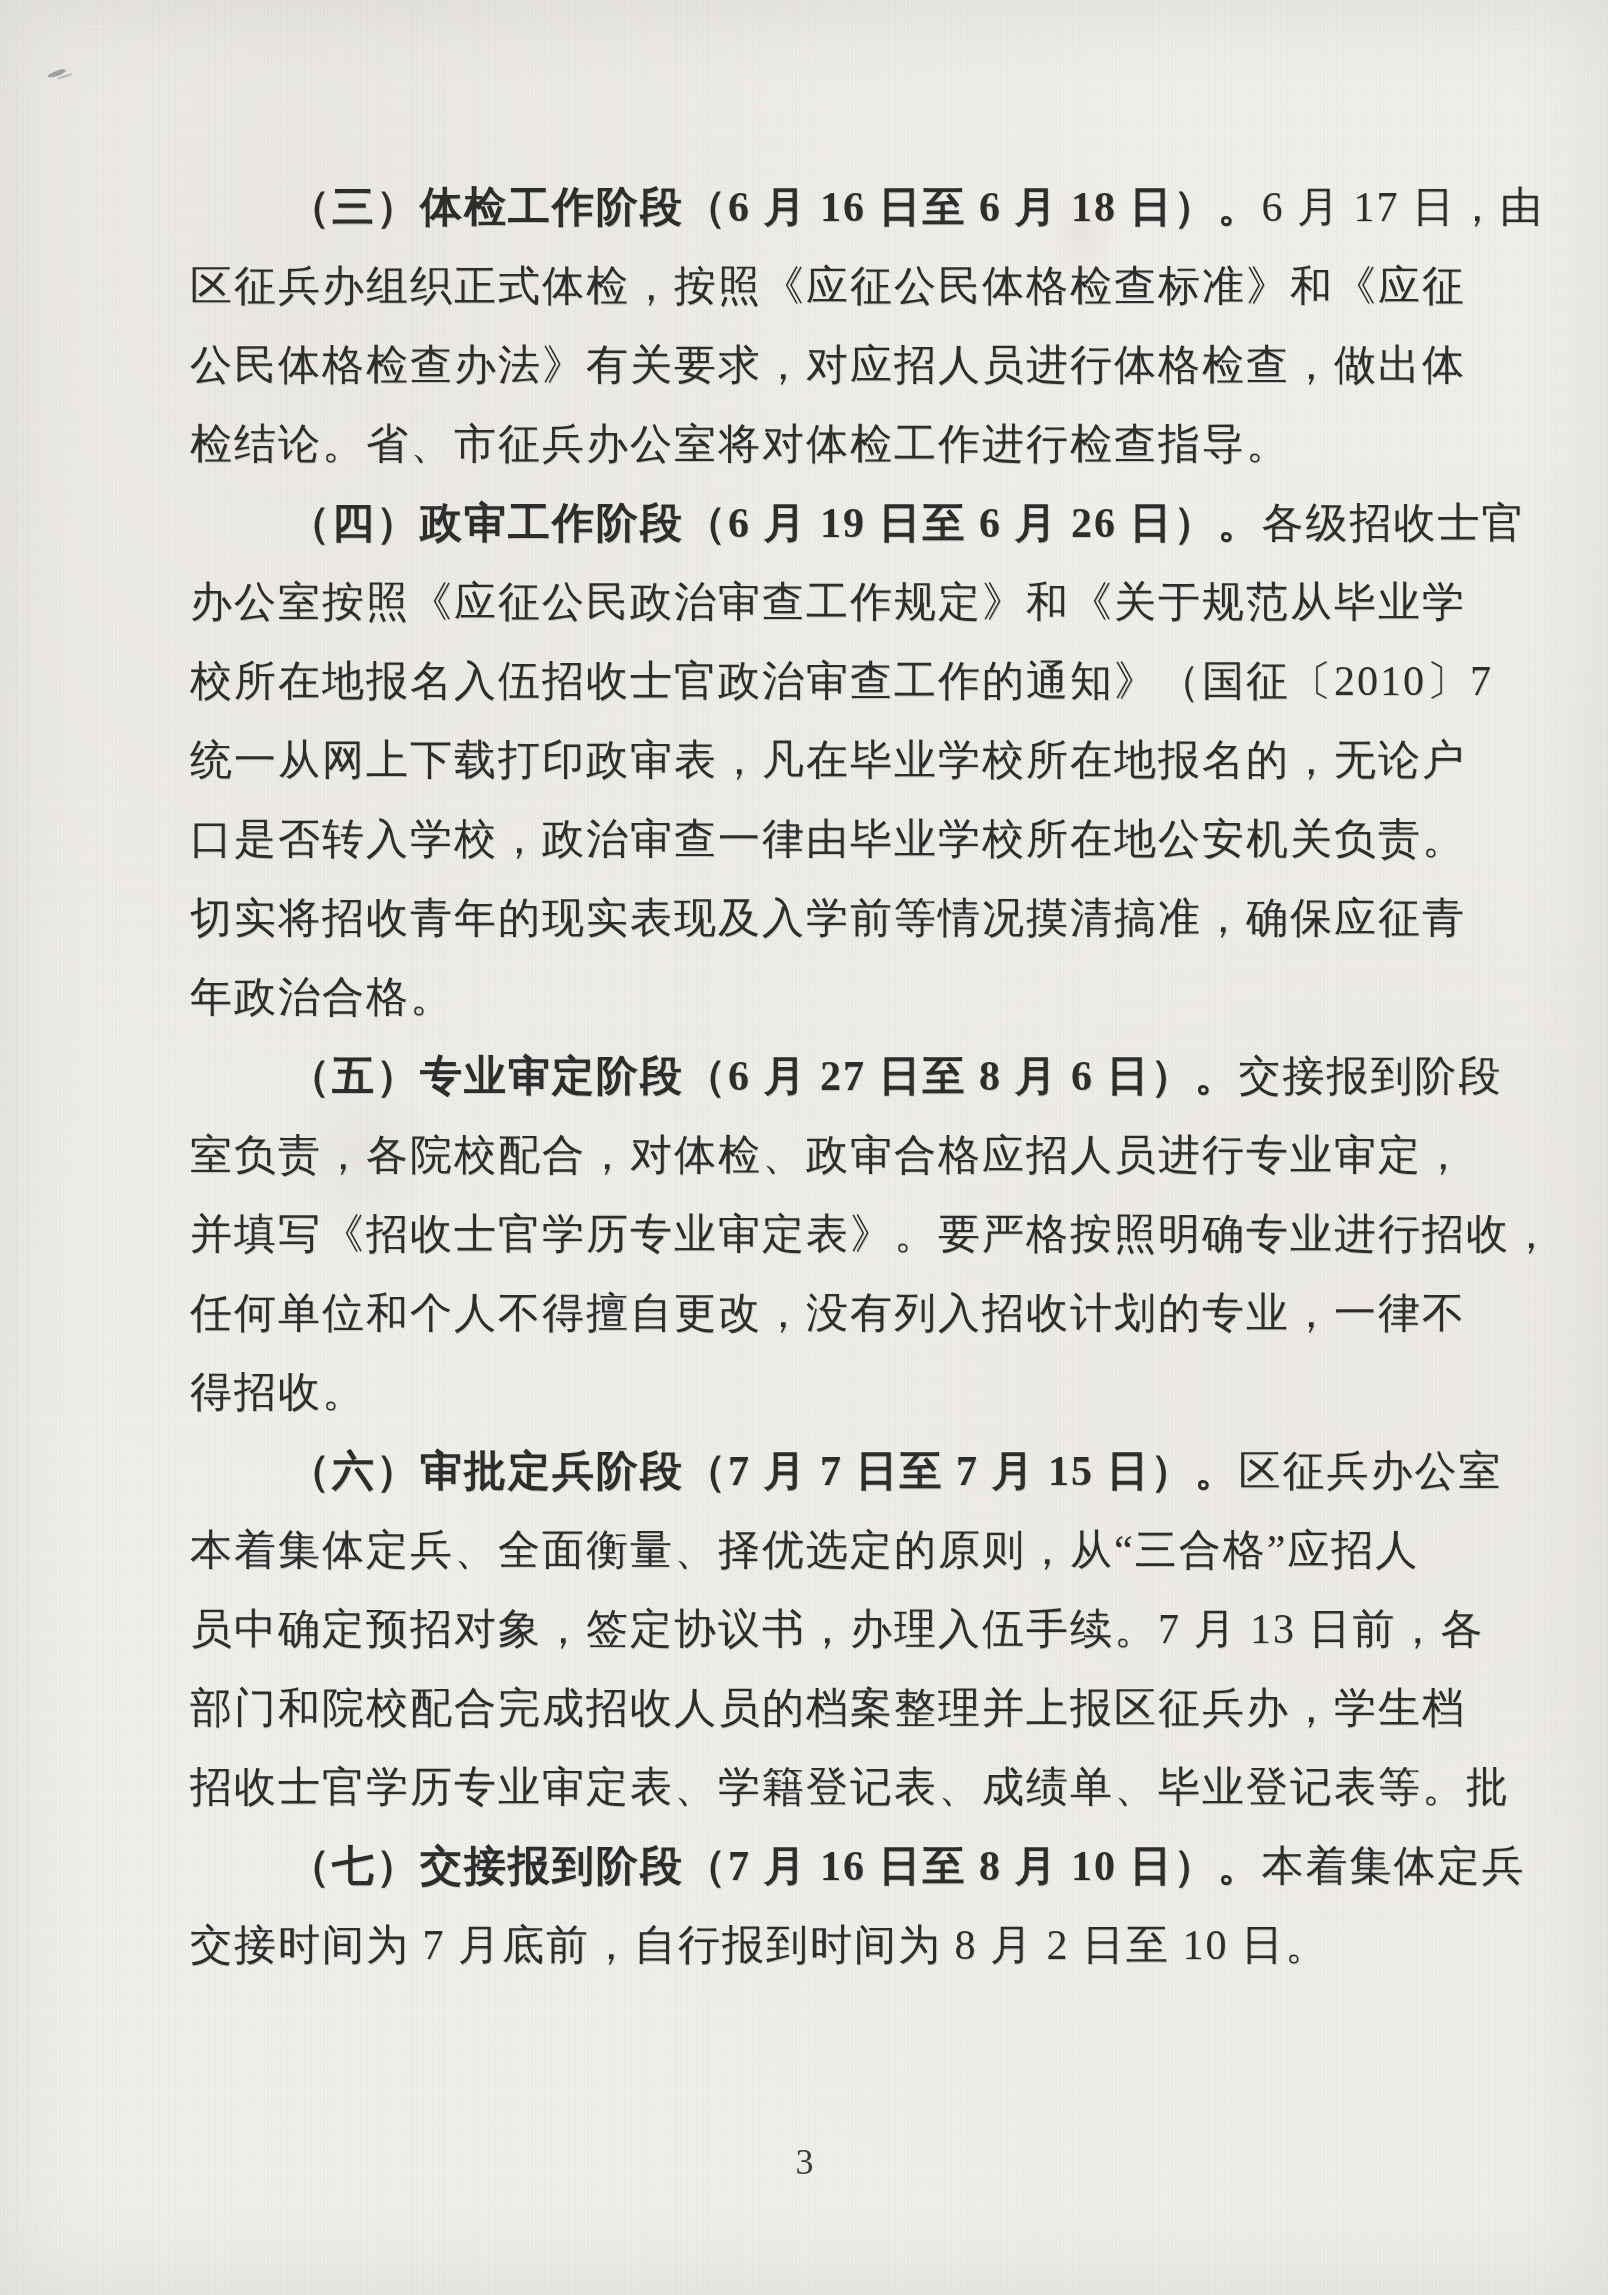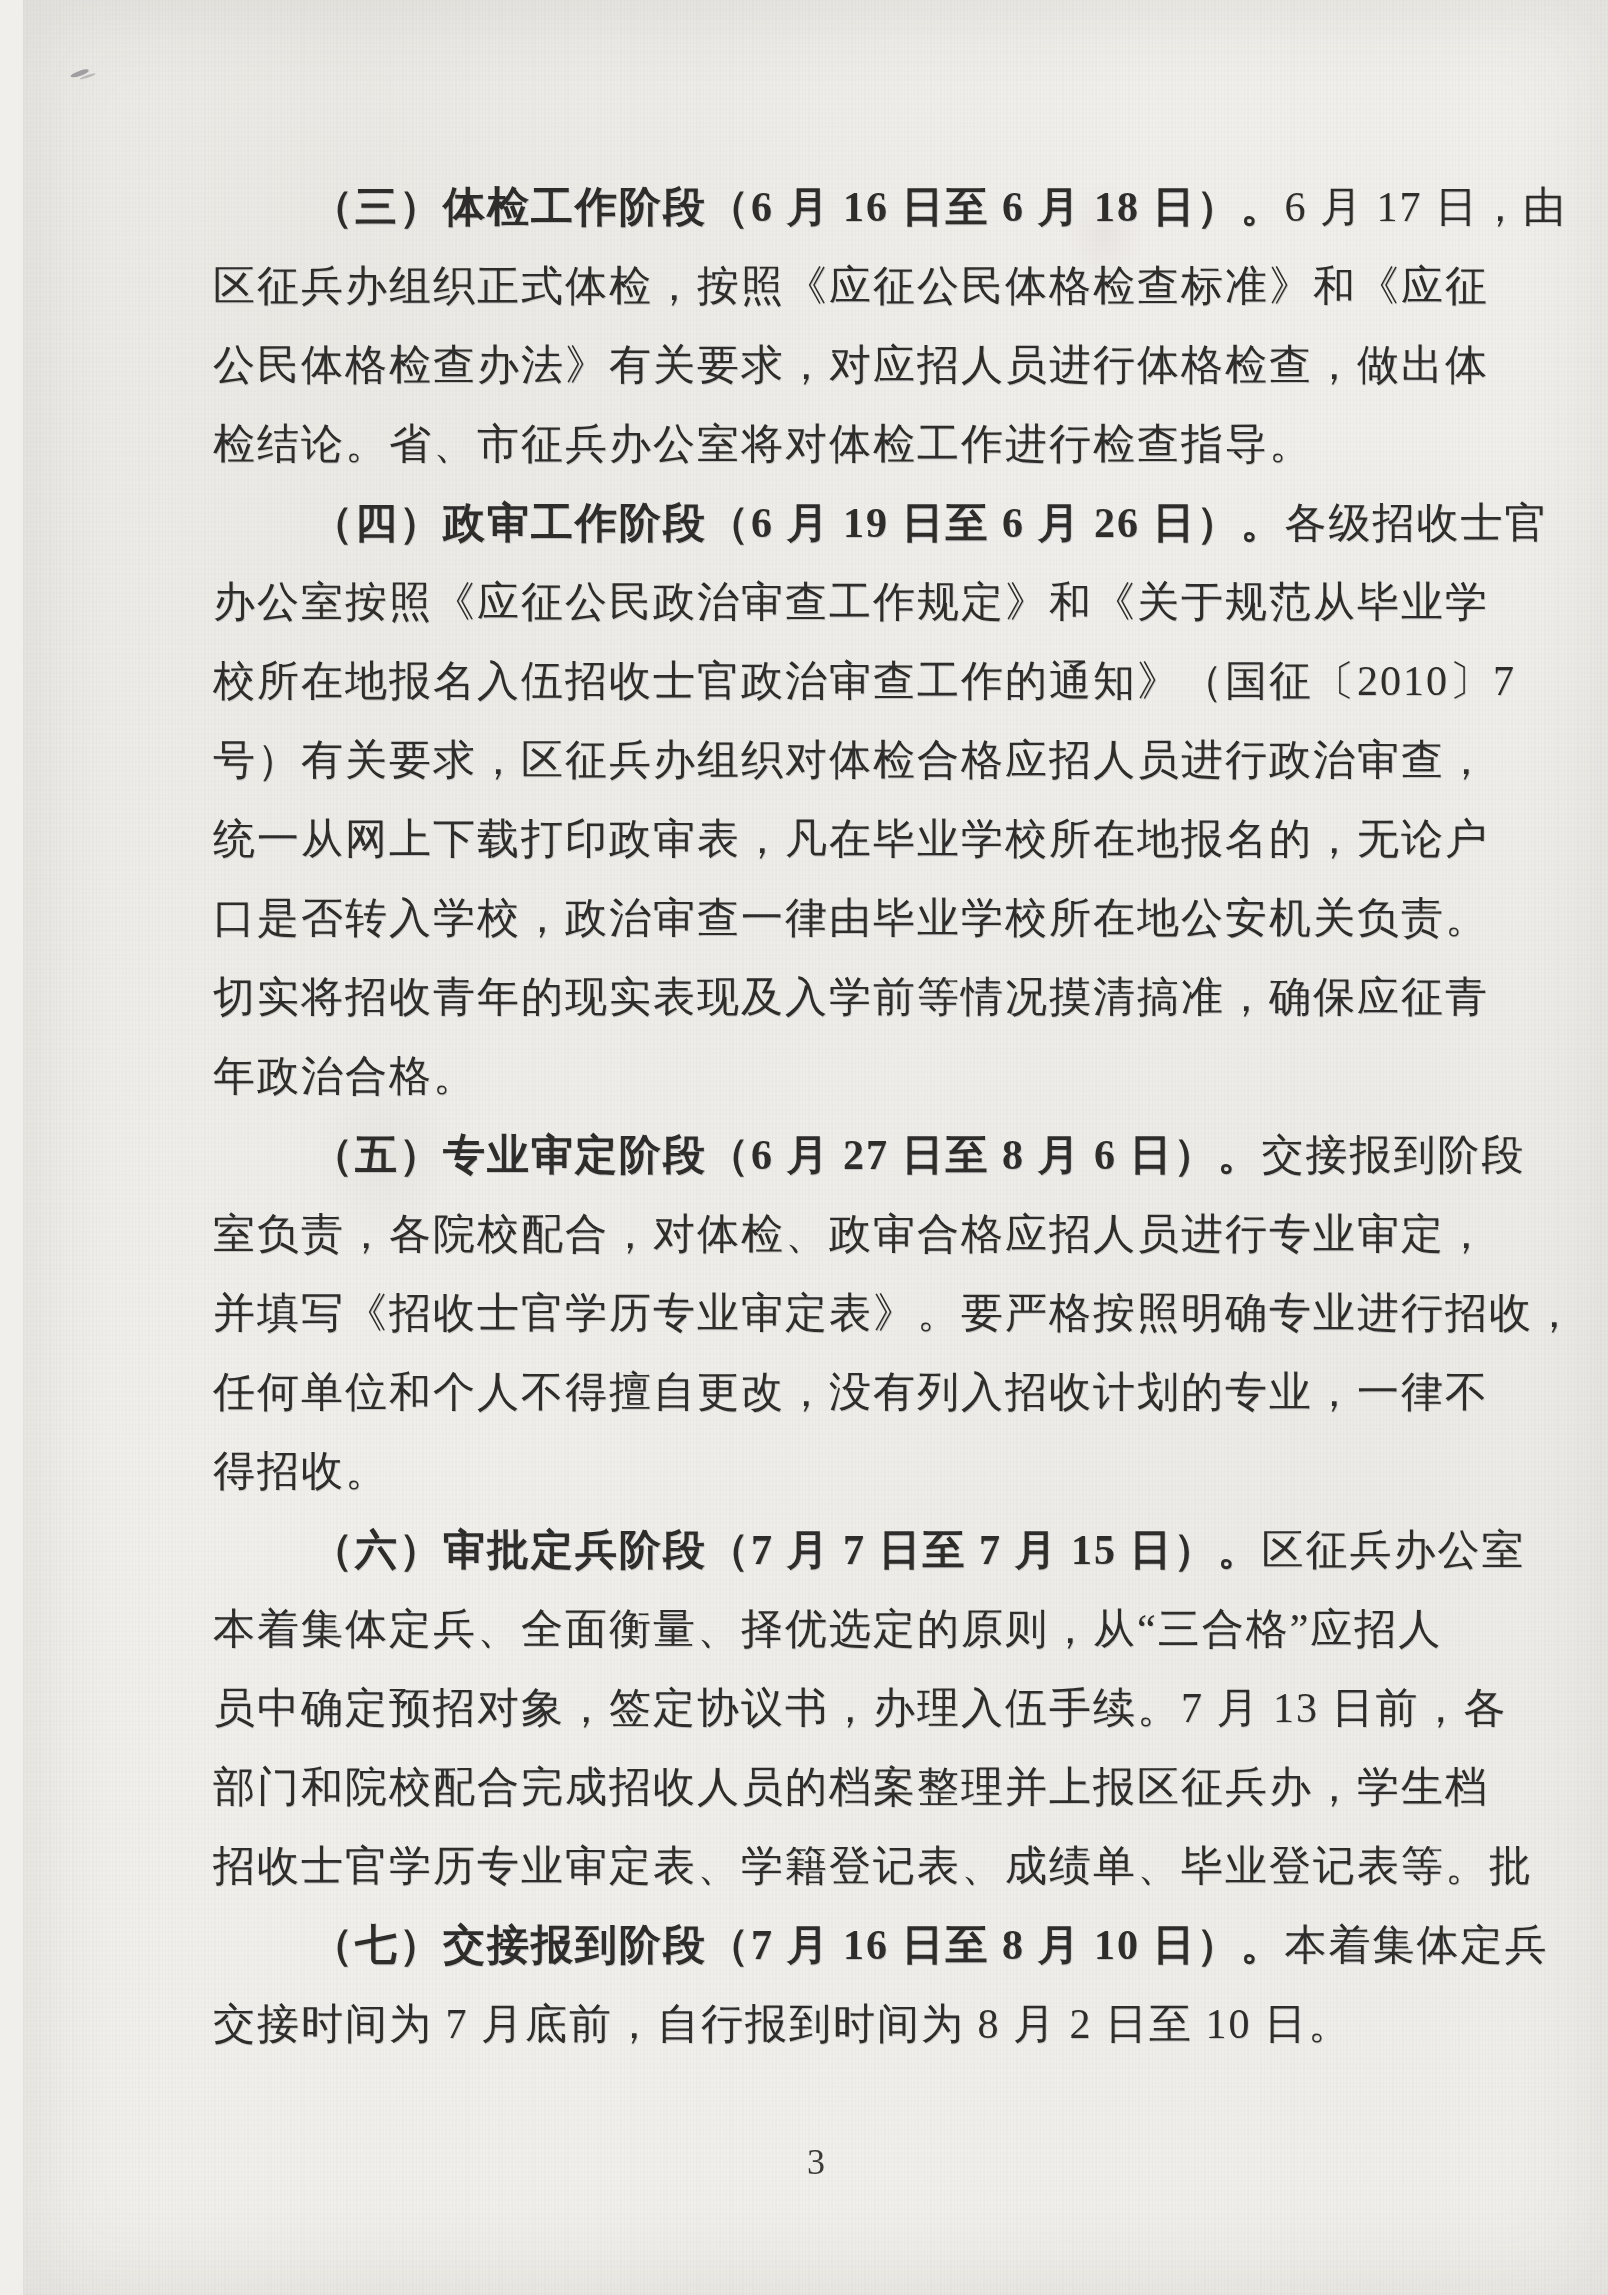--- a/index.html
+++ b/index.html
@@ -11,21 +11,20 @@
     height: 2295px;
     position: relative;
     background: #f1efeb;
     font-family: "Liberation Serif", "DejaVu Serif", serif;
     overflow: hidden;
   }
   .page {
     position: absolute;
     inset: 0;
     box-shadow: inset 0 0 94px rgba(70, 68, 60, 0.10);
-    margin-left: 23px;
   }
   
   .noise {
     position: absolute;
     inset: 0;
     pointer-events: none;
     background-image:
       repeating-linear-gradient(90deg,
         rgba(0,0,0,0.014) 0px, rgba(0,0,0,0.014) 1.3px,
         rgba(255,255,255,0.016) 1.3px, rgba(255,255,255,0.016) 3.3px),
@@ -98,21 +97,20 @@
   <div class="speck s2"></div>
   <div class="speck s3"></div>
   <div class="text-block">
       <div class="line indent"><span class="bold">（三）体检工作阶段（6 月 16 日至 6 月 18 日）。</span><span>6 月 17 日，由</span></div>
       <div class="line"><span>区征兵办组织正式体检，按照《应征公民体格检查标准》和《应征</span></div>
       <div class="line"><span>公民体格检查办法》有关要求，对应招人员进行体格检查，做出体</span></div>
       <div class="line"><span>检结论。省、市征兵办公室将对体检工作进行检查指导。</span></div>
       <div class="line indent"><span class="bold">（四）政审工作阶段（6 月 19 日至 6 月 26 日）。</span><span>各级招收士官</span></div>
       <div class="line"><span>办公室按照《应征公民政治审查工作规定》和《关于规范从毕业学</span></div>
       <div class="line"><span>校所在地报名入伍招收士官政治审查工作的通知》（国征〔2010〕7</span></div>
-      <div class="line"><span>号）有关要求，区征兵办组织对体检合格应招人员进行政治审查，</span></div>
       <div class="line"><span>统一从网上下载打印政审表，凡在毕业学校所在地报名的，无论户</span></div>
       <div class="line"><span>口是否转入学校，政治审查一律由毕业学校所在地公安机关负责。</span></div>
       <div class="line"><span>切实将招收青年的现实表现及入学前等情况摸清搞准，确保应征青</span></div>
       <div class="line"><span>年政治合格。</span></div>
       <div class="line indent"><span class="bold">（五）专业审定阶段（6 月 27 日至 8 月 6 日）。</span><span>交接报到阶段</span></div>
       <div class="line"><span>室负责，各院校配合，对体检、政审合格应招人员进行专业审定，</span></div>
       <div class="line"><span>并填写《招收士官学历专业审定表》。要严格按照明确专业进行招收，</span></div>
       <div class="line"><span>任何单位和个人不得擅自更改，没有列入招收计划的专业，一律不</span></div>
       <div class="line"><span>得招收。</span></div>
       <div class="line indent"><span class="bold">（六）审批定兵阶段（7 月 7 日至 7 月 15 日）。</span><span>区征兵办公室</span></div>

